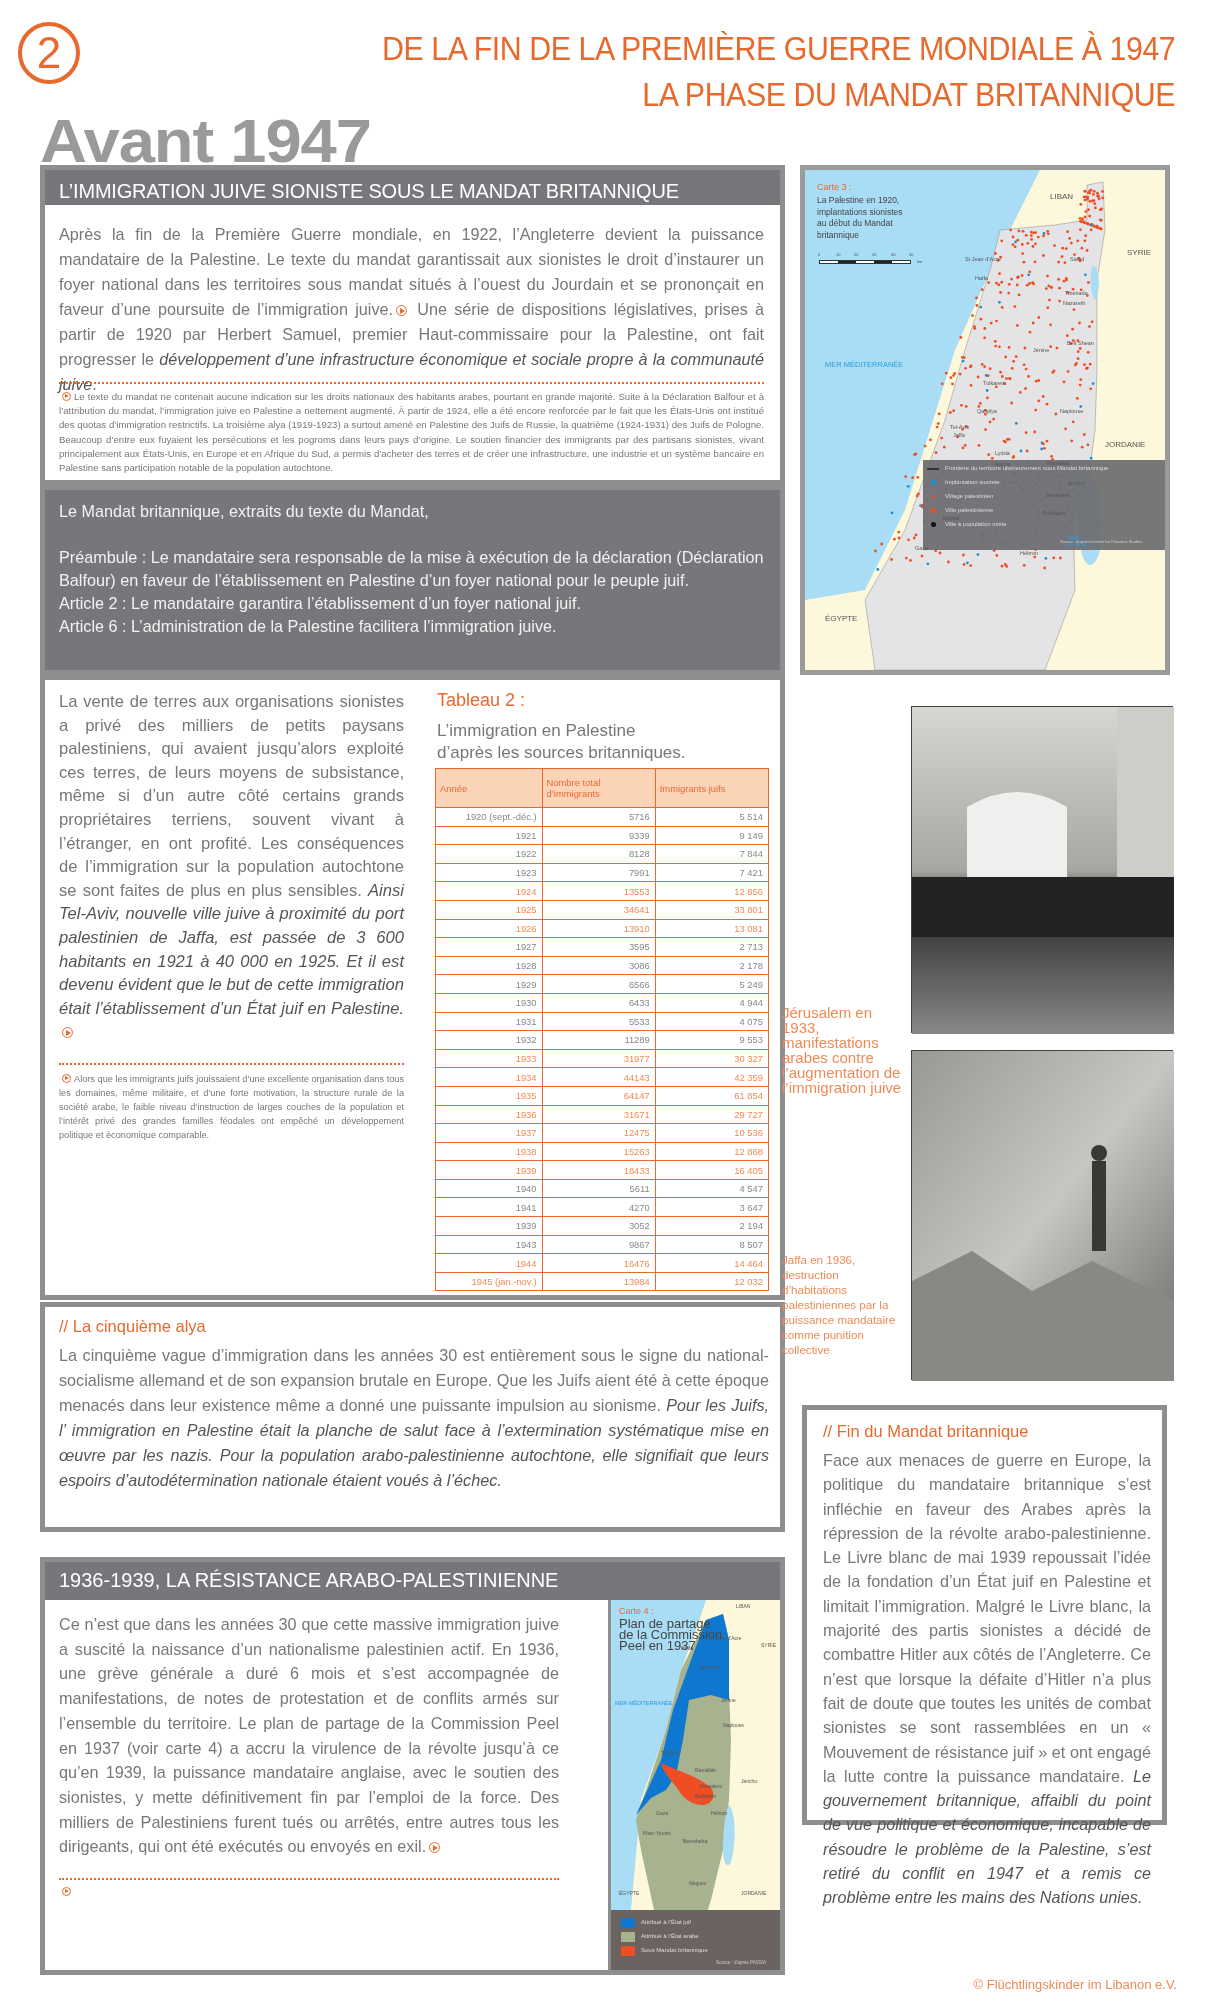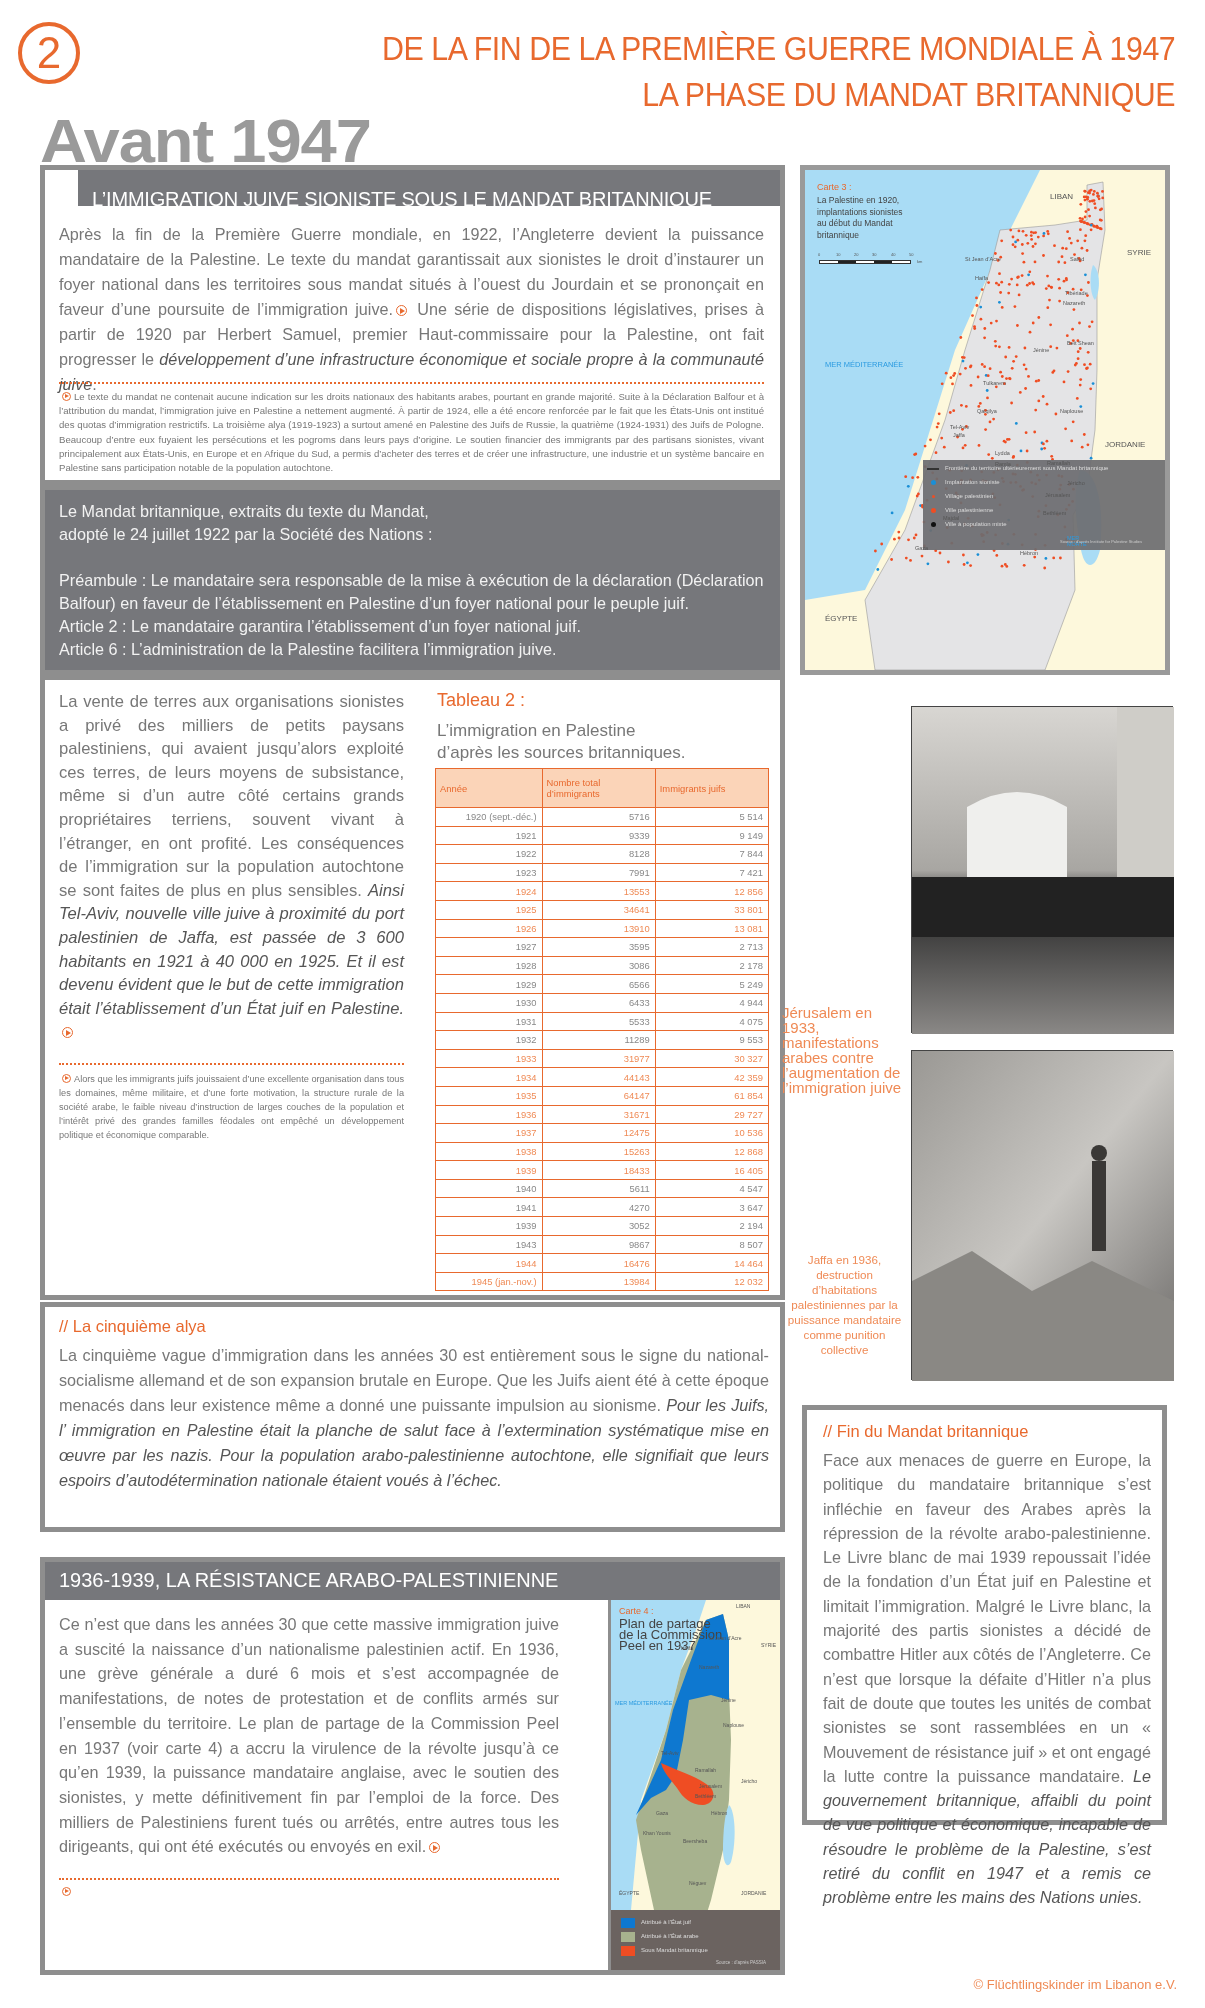--- a/index.html
+++ b/index.html
@@ -17,21 +17,21 @@
   .body-text { font-size: 16.2px; line-height: 25px; color: #777; text-align: justify; }
   .body-text em { color: #555; font-style: italic; }
   .note { font-size: 9.6px; line-height: 14.2px; color: #777; text-align: justify; }
   .dots { border-top: 2px dotted #e8692e; }
   .arrow { display: inline-block; width: 11px; height: 11px; border: 1.5px solid #e8692e; border-radius: 50%; position: relative; vertical-align: -1px; margin: 0 3px; }
   .arrow::after { content: ""; position: absolute; left: 3px; top: 1.6px; border-left: 5px solid #e8692e; border-top: 3px solid transparent; border-bottom: 3px solid transparent; }
   .arrow.sm { width: 9px; height: 9px; }
   .arrow.sm::after { left: 2.4px; top: 1px; border-left-width: 4px; border-top-width: 2.5px; border-bottom-width: 2.5px; }
   
   #sec1 { left: 40px; top: 165px; width: 745px; height: 320px; }
-  #sec1-head { left: 0; top: 0; right: 0; height: 35px; font-size: 20px; padding: 18px 14px; letter-spacing: -0.2px; font-weight: 300; margin-left: 33px; }
+  #sec1-head { left: 0; top: 0; right: 0; height: 35px; font-size: 20px; padding: 10px 14px; letter-spacing: -0.2px; font-weight: 300; }
   #sec1-body { left: 14px; top: 52px; width: 705px; }
   #sec1-dots { left: 14px; top: 212px; width: 705px; }
   #sec1-note { left: 14px; top: 220px; width: 705px; }
   
   #sec2 { left: 40px; top: 485px; width: 745px; height: 190px; background: #76777b; border: 5px solid #8e8e8e; color: #f2f2f2; font-size: 16.2px; line-height: 23px; padding: 10px 14px; }
   #sec2 p { margin: 0; }
   
   #sec3 { left: 40px; top: 675px; width: 745px; height: 625px; }
   #sec3-text { left: 14px; top: 10px; width: 345px; font-size: 16.6px; line-height: 23.6px; }
   #sec3-dots { left: 14px; top: 383px; width: 345px; }
@@ -52,21 +52,21 @@
   #sec5-body { left: 14px; top: 50px; width: 500px; font-size: 16.2px; line-height: 24.7px; }
   #sec5-dots { left: 14px; top: 316px; width: 500px; }
   #sec5-note { left: 14px; top: 323px; width: 500px; font-size: 9.2px; line-height: 14px; }
   
   #map4 { left: 563px; top: 38px; width: 172px; height: 370px; background: #a9dcf5; overflow: hidden; border-left: 3px solid #8e8e8e; }
   
   #map3 { left: 800px; top: 165px; width: 370px; height: 510px; border: 5px solid #9a9a9a; background: #a9dcf5; overflow: hidden; }
   #photo1 { left: 911px; top: 706px; width: 262px; height: 327px; border: 1px solid #444; }
   #photo2 { left: 911px; top: 1050px; width: 262px; height: 330px; border: 1px solid #444; }
   #cap1 { left: 782px; top: 1005px; width: 125px; text-align: left; font-size: 15px; line-height: 15px; color: #ef8a55; }
-  #cap2 { left: 782px; top: 1252px; width: 125px; text-align: center; font-size: 11.6px; line-height: 15px; color: #ef8a55; }
+  #cap2 { left: 782px; top: 1252px; width: 125px; text-align: left; font-size: 11.6px; line-height: 15px; color: #ef8a55; }
   #sec6 { left: 802px; top: 1405px; width: 365px; height: 420px; }
   #sec6-head { left: 16px; top: 12px; font-size: 16.5px; color: #e8692e; }
   #sec6-body { left: 16px; top: 38px; width: 328px; font-size: 16.2px; line-height: 24.3px; }
   #copyright { right: 28px; top: 1977px; font-size: 13px; color: #ef8a55; }
   .lbl { position: absolute; font-size: 7px; color: #555; white-space: nowrap; }
 </style>
 </head>
 <body>
 
 <div class="abs" id="circle">2</div>
@@ -76,21 +76,20 @@
 
 <div class="abs frame" id="sec1">
   <div class="abs darkhead" id="sec1-head">L’IMMIGRATION JUIVE SIONISTE SOUS LE MANDAT BRITANNIQUE</div>
   <div class="abs body-text" id="sec1-body"><span>Après la fin de la Première Guerre mondiale, en 1922, l’Angleterre devient la puissance mandataire de la Palestine. Le texte du mandat garantissait aux sionistes le droit d’instaurer un foyer national dans les territoires sous mandat situés à l’ouest du Jourdain et se prononçait en faveur d’une poursuite de l’immigration juive.</span><span class="arrow"></span><span> Une série de dispositions législatives, prises à partir de 1920 par Herbert Samuel, premier Haut-commissaire pour la Palestine, ont fait progresser le </span><em>développement d’une infrastructure économique et sociale propre à la communauté juive</em><span>.</span></div>
   <div class="abs dots" id="sec1-dots"></div>
   <div class="abs note" id="sec1-note"><span class="arrow sm"></span><span>Le texte du mandat ne contenait aucune indication sur les droits nationaux des habitants arabes, pourtant en grande majorité. Suite à la Déclaration Balfour et à l’attribution du mandat, l’immigration juive en Palestine a nettement augmenté. À partir de 1924, elle a été encore renforcée par le fait que les États-Unis ont institué des quotas d’immigration restrictifs. La troisième alya (1919-1923) a surtout amené en Palestine des Juifs de Russie, la quatrième (1924-1931) des Juifs de Pologne. Beaucoup d’entre eux fuyaient les persécutions et les pogroms dans leurs pays d’origine. Le soutien financier des immigrants par des partisans sionistes, vivant principalement aux États-Unis, en Europe et en Afrique du Sud, a permis d’acheter des terres et de créer une infrastructure, une industrie et un système bancaire en Palestine sans participation notable de la population autochtone.</span></div>
 </div>
 
 <div class="abs" id="sec2">
   <p>Le Mandat britannique, extraits du texte du Mandat,</p>
-  <p>adopté le 24 juillet 1922 par la Société des Nations :</p>
   <p style="height:23px"></p>
   <p>Préambule : Le mandataire sera responsable de la mise à exécution de la déclaration (Déclaration Balfour) en faveur de l’établissement en Palestine d’un foyer national pour le peuple juif.</p>
   <p>Article 2 : Le mandataire garantira l’établissement d’un foyer national juif.</p>
   <p>Article 6 : L’administration de la Palestine facilitera l’immigration juive.</p>
 </div>
 
 <div class="abs frame" id="sec3">
   <div class="abs body-text" id="sec3-text"><span>La vente de terres aux organisations sionistes a privé des milliers de petits paysans palestiniens, qui avaient jusqu’alors exploité ces terres, de leurs moyens de subsistance, même si d’un autre côté certains grands propriétaires terriens, souvent vivant à l’étranger, en ont profité. Les conséquences de l’immigration sur la population autochtone se sont faites de plus en plus sensibles. </span><em>Ainsi Tel-Aviv, nouvelle ville juive à proximité du port palestinien de Jaffa, est passée de 3 600 habitants en 1921 à 40 000 en 1925. Et il est devenu évident que le but de cette immigration était l’établissement d’un État juif en Palestine.</em><span class="arrow"></span></div>
   <div class="abs dots" id="sec3-dots"></div>
   <div class="abs note" id="sec3-note"><span class="arrow sm"></span><span>Alors que les immigrants juifs jouissaient d’une excellente organisation dans tous les domaines, même militaire, et d’une forte motivation, la structure rurale de la société arabe, le faible niveau d’instruction de larges couches de la population et l’intérêt privé des grandes familles féodales ont empêché un développement politique et économique comparable.</span></div>

